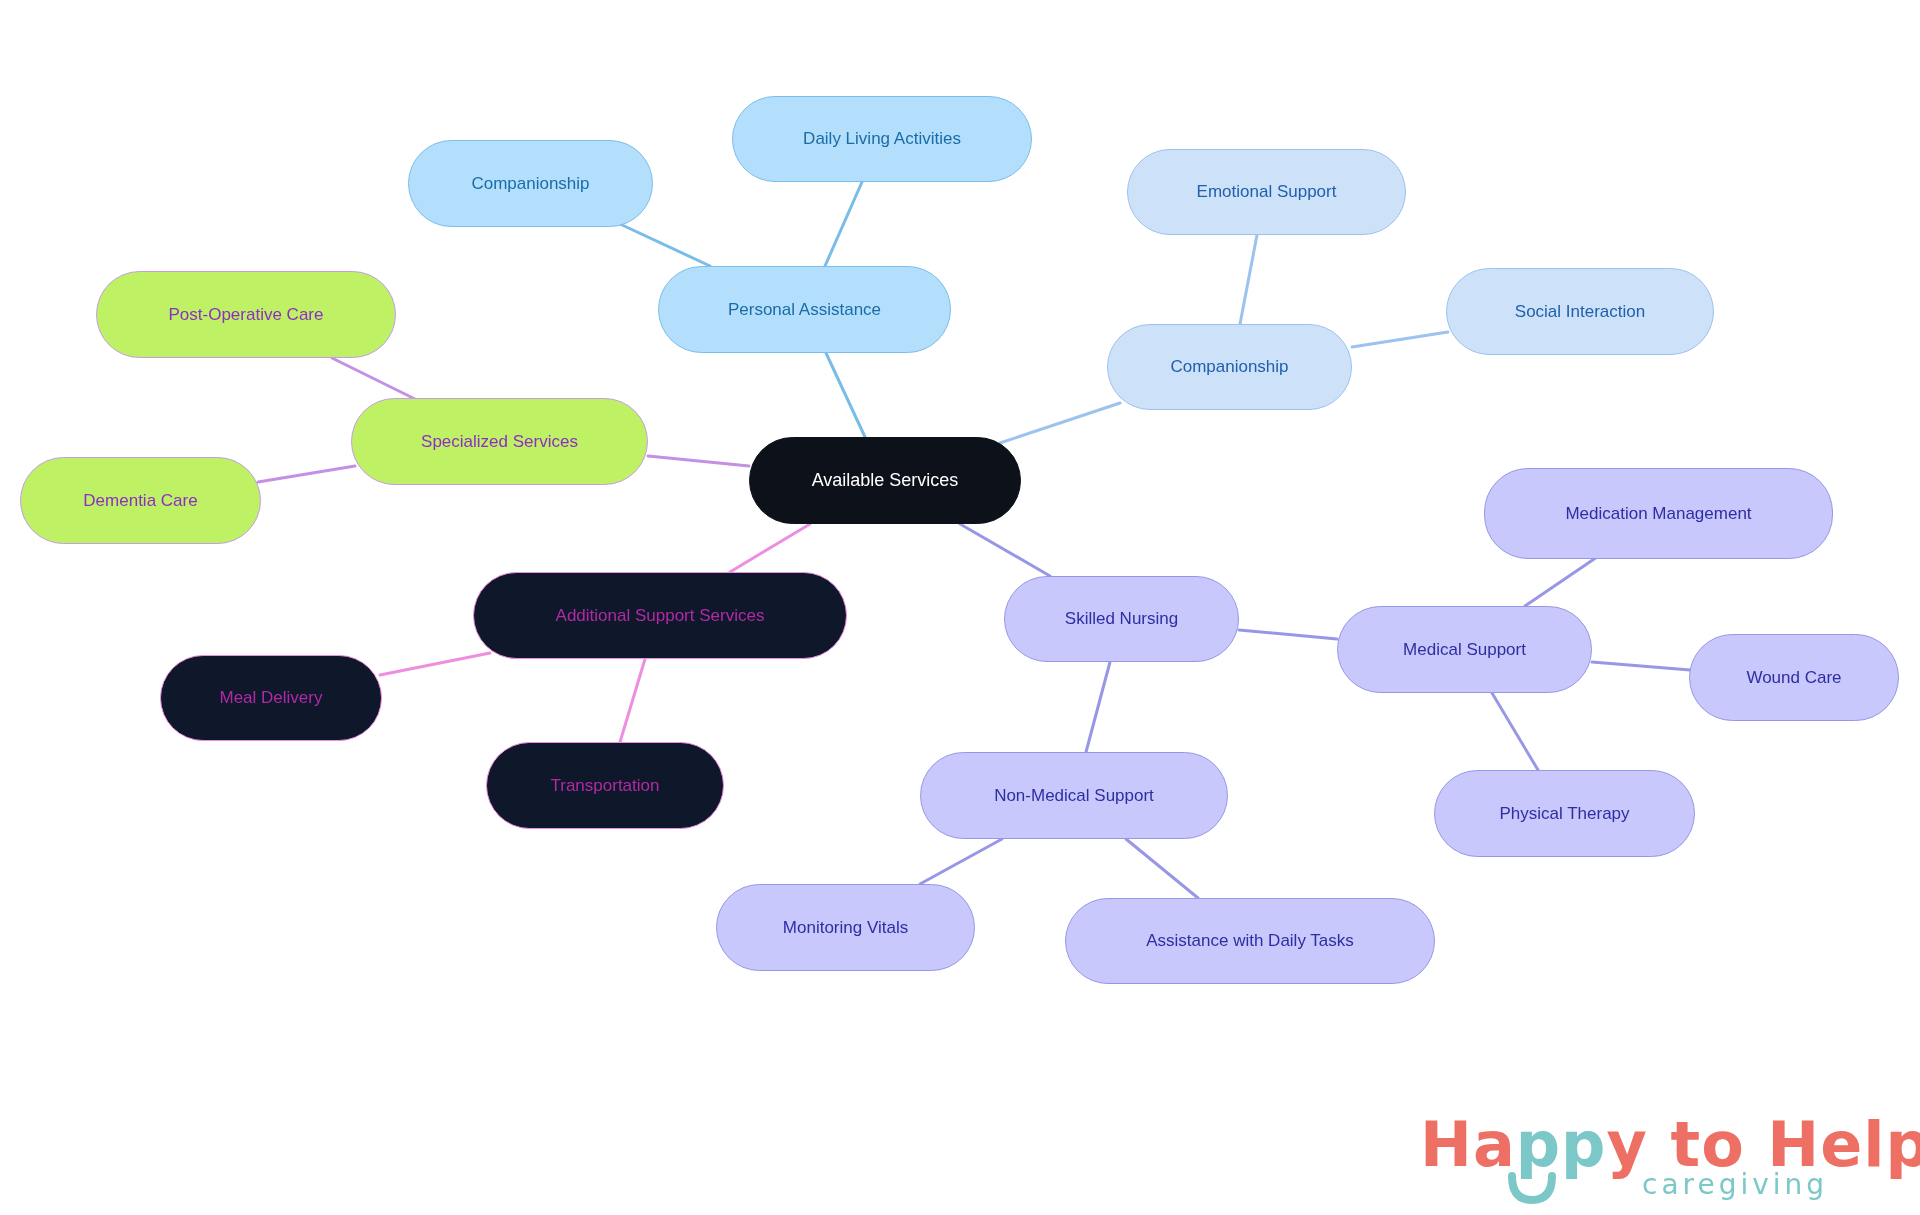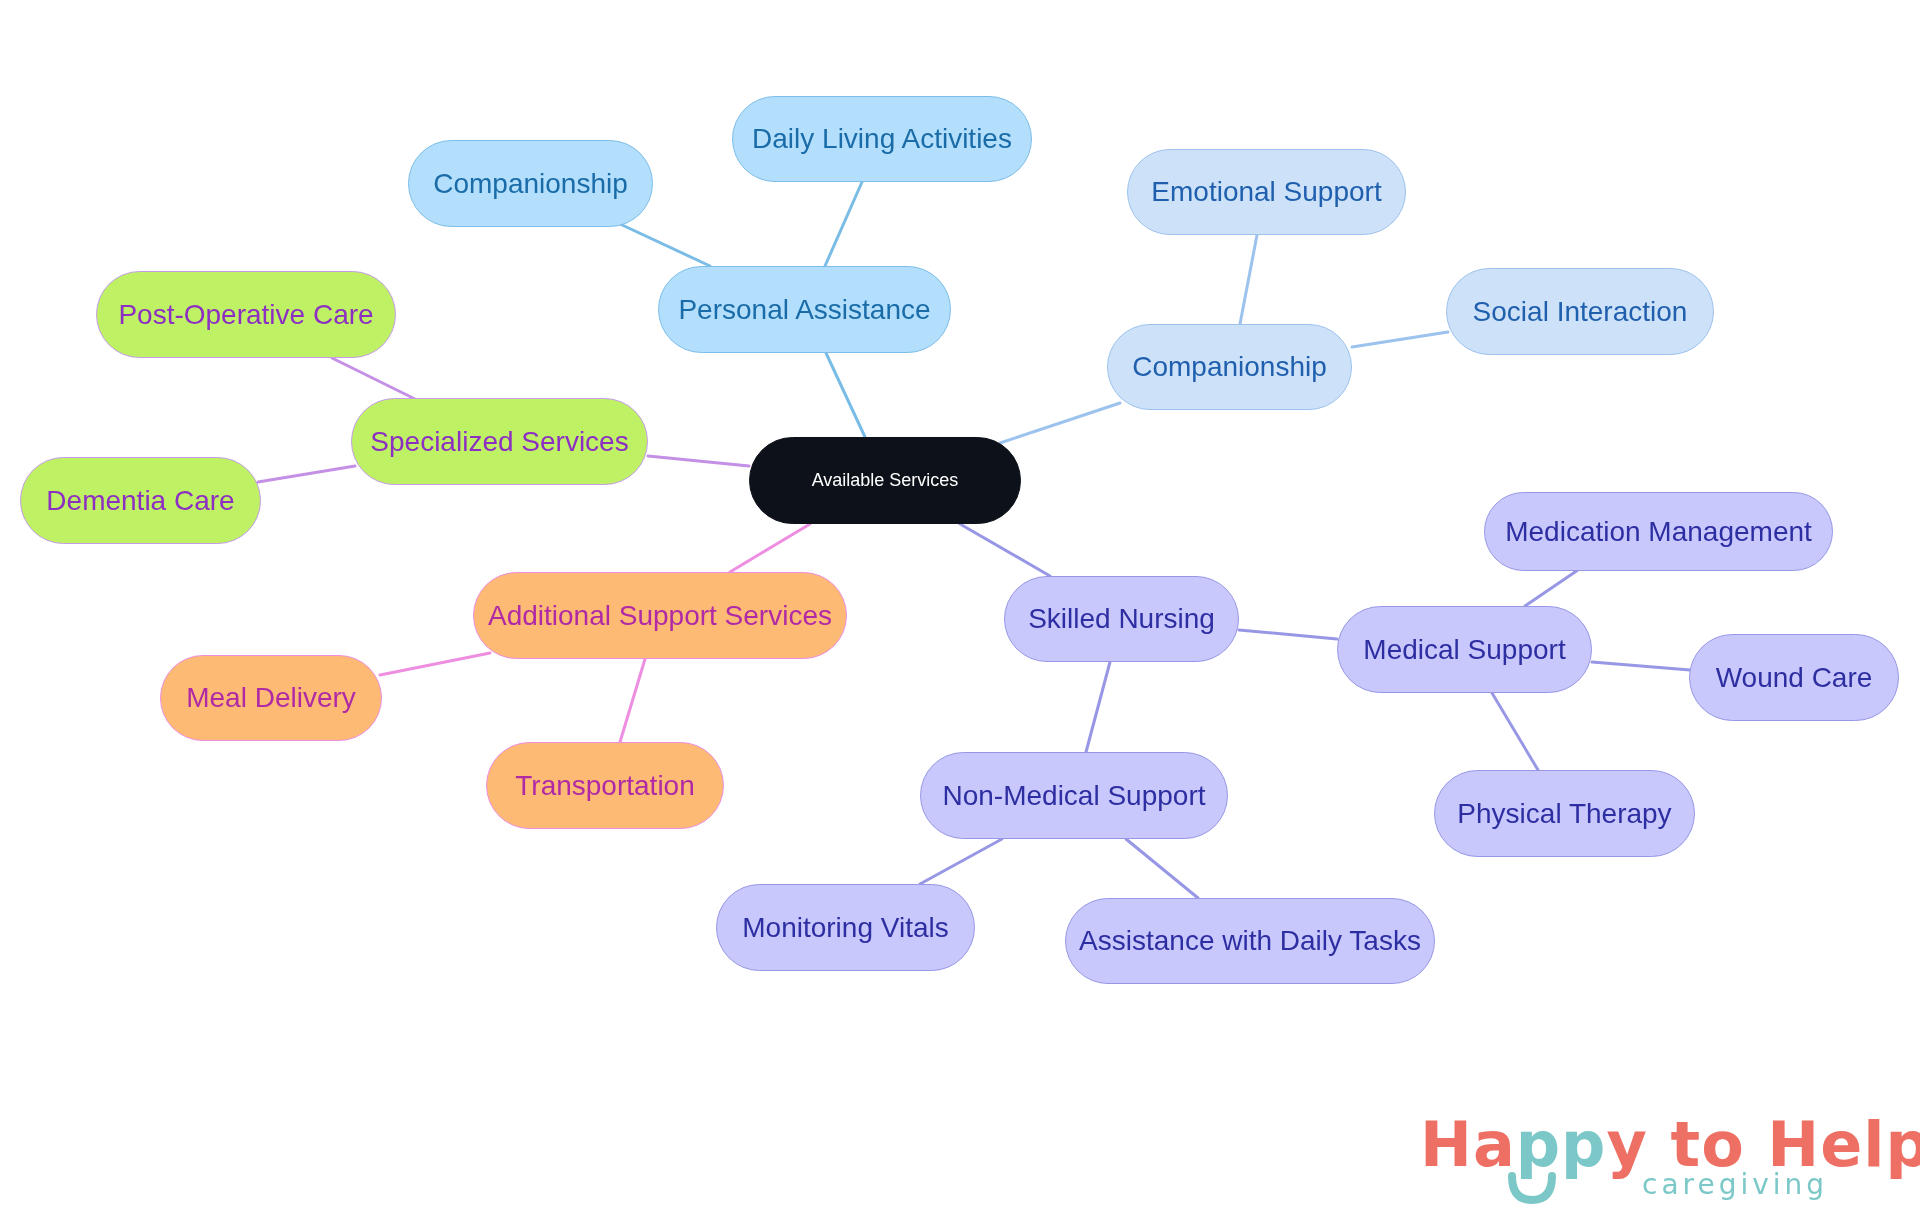--- a/index.html
+++ b/index.html
@@ -1,27 +1,27 @@
 <!DOCTYPE html>
 <html><head>
 <meta charset="utf-8">
 <style>
   html, body { margin:0; padding:0; background:#ffffff; }
   body { width:1920px; height:1215px; position:relative; overflow:hidden; font-family:"Liberation Sans", sans-serif; }
   #edges { position:absolute; left:0; top:0; width:1920px; height:1215px; }
   .node {
     position:absolute; box-sizing:border-box; border-radius:44px;
     display:flex; align-items:center; justify-content:center;
-    font-size:28px; border:1.5px solid; white-space:nowrap; cursor:pointer;
+    font-size:17px; border:1.5px solid; white-space:nowrap; cursor:pointer;
   }
   .root { background:#0d1119; color:#ffffff; border-color:#0d1119; font-size:18px; }
   .blue1 { background:#b3dffc; border-color:#7cbde9; color:#1a6ca8; }
   .blue2 { background:#cde2f9; border-color:#9cc2ee; color:#1f5fae; }
   .purple { background:#bef264; border-color:#c69be8; color:#8d2fc2; }
-  .pink { background:#fdba74; border-color:#ee8ee0; color:#b02aa6; }
+  .pink { background:#0f172a; border-color:#ee8ee0; color:#b02aa6; }
   .indigo { background:#c8c8fc; border-color:#9797e6; color:#2e2ea3; }
   #logo { position:absolute; left:1420px; top:1108px; width:460px; height:100px; }
   .logo-main { position:absolute; left:0; top:0; font-size:62px; font-weight:bold; letter-spacing:1px; font-family:"DejaVu Sans", sans-serif; white-space:nowrap; }
   .logo-sub { position:absolute; left:222px; top:60px; font-size:28px; letter-spacing:4px; font-family:"DejaVu Sans", sans-serif; white-space:nowrap; }
 </style>
 </head>
 <body>
 
 <svg id="edges" viewBox="0 0 1920 1215">
   <g stroke-width="3" fill="none" stroke-linecap="round">
@@ -69,21 +69,21 @@
 <div class="node purple" style="left:351px;top:398px;width:297px;height:87px;">Specialized Services</div>
 <div class="node purple" style="left:96px;top:271px;width:300px;height:87px;">Post-Operative Care</div>
 <div class="node purple" style="left:20px;top:457px;width:241px;height:87px;text-align:center;">Dementia Care</div>
 
 <div class="node pink" style="left:473px;top:572px;width:374px;height:87px;">Additional Support Services</div>
 <div class="node pink" style="left:160px;top:655px;width:222px;height:86px;">Meal Delivery</div>
 <div class="node pink" style="left:486px;top:742px;width:238px;height:87px;">Transportation</div>
 
 <div class="node indigo" style="left:1004px;top:576px;width:235px;height:86px;">Skilled Nursing</div>
 <div class="node indigo" style="left:1337px;top:606px;width:255px;height:87px;text-align:right;">Medical Support</div>
-<div class="node indigo" style="left:1484px;top:468px;width:349px;height:79px;margin-top:24px;">Medication Management</div>
+<div class="node indigo" style="left:1484px;top:468px;width:349px;height:91px;">Medication Management</div>
 <div class="node indigo" style="left:1689px;top:634px;width:210px;height:87px;">Wound Care</div>
 <div class="node indigo" style="left:1434px;top:770px;width:261px;height:87px;">Physical Therapy</div>
 <div class="node indigo" style="left:920px;top:752px;width:308px;height:87px;">Non-Medical Support</div>
 <div class="node indigo" style="left:716px;top:884px;width:259px;height:87px;">Monitoring Vitals</div>
 <div class="node indigo" style="left:1065px;top:898px;width:370px;height:86px;">Assistance with Daily Tasks</div>
 
 <div id="logo">
   <div class="logo-main">
     <span style="color:#ee7064">Ha</span><span style="color:#7cc8c8">pp</span><span style="color:#ee7064">y to Help</span>
   </div>

